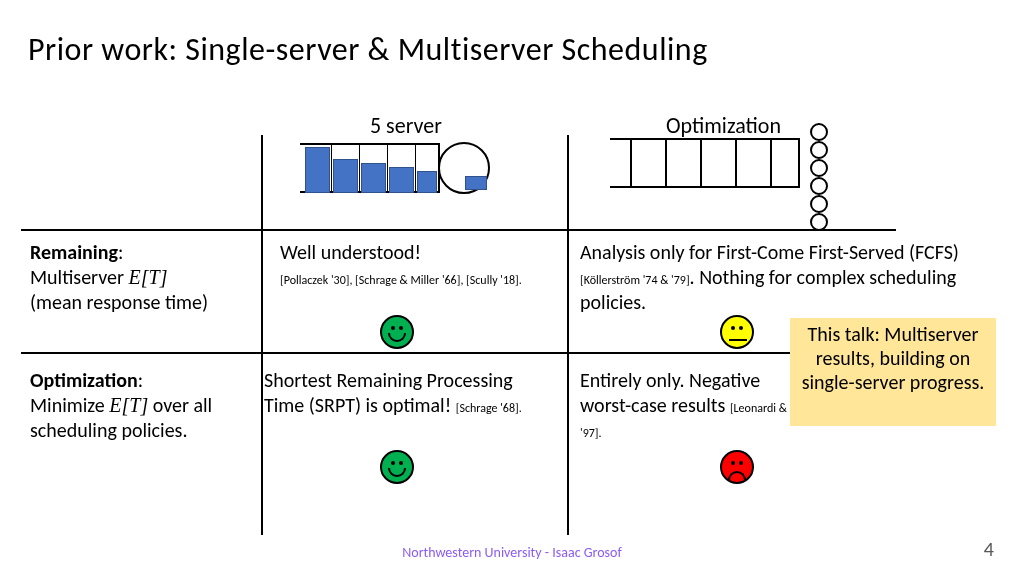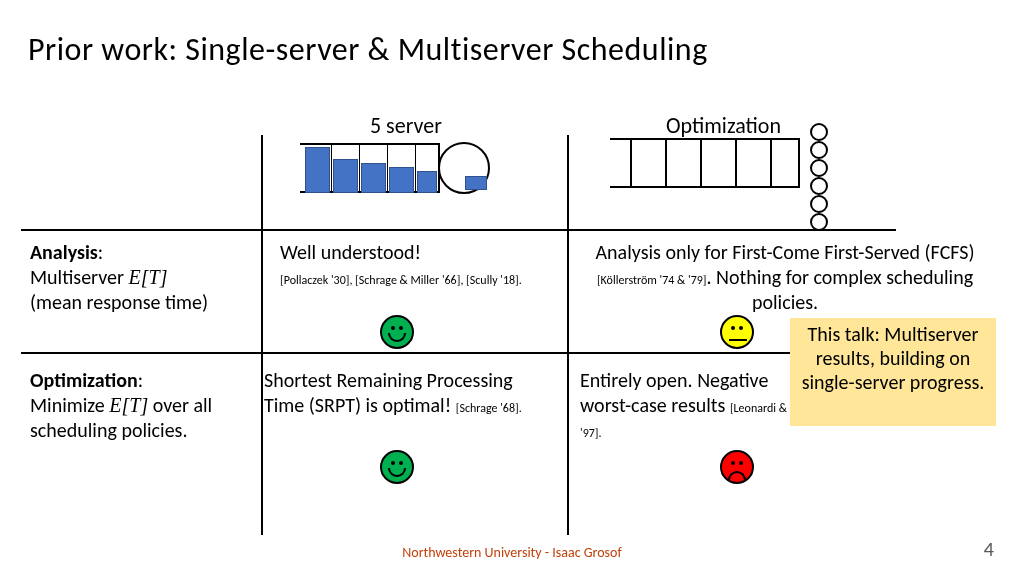--- a/index.html
+++ b/index.html
@@ -34,42 +34,42 @@
 
   .rowlabel { position: absolute; left: 30px; width: 220px; font-size: 20px; line-height: 1.25; }
   .rowlabel .strong { font-weight: 700; }
   .rowlabel .math { font-family: "Cambria Math", "Times New Roman", serif; font-style: italic; }
   .row1 { top: 240px; }
   .row2 { top: 368px; }
 
   .cell-text { position: absolute; font-size: 20px; line-height: 1.25; }
   .cell-text .cite { font-size: 12px; }
   .c-a1 { top: 240px; left: 280px; width: 270px; }
-  .c-a2 { top: 240px; left: 580px; width: 410px; text-align: center; }
+  .c-a2 { top: 240px; left: 580px; width: 410px; }
   .c-b1 { top: 368px; left: 264px; width: 270px; }
   .c-b2 { top: 368px; left: 580px; width: 230px; }
 
   .face { position: absolute; width: 34px; height: 34px; border: 2px solid #000; border-radius: 50%; }
   .face.green { background: #00b050; }
   .face.yellow { background: #ffff00; }
   .face.red { background: #ff0000; }
   .face .eye { position: absolute; width: 4px; height: 4px; background: #000; border-radius: 50%; top: 9px; }
   .face .eye.l { left: 9px; }
   .face .eye.r { right: 9px; }
   .face .smile { position: absolute; width: 18px; height: 9px; border: 2px solid #000; border-top: none; border-radius: 0 0 18px 18px; left: 6px; top: 16px; }
   .face .flat { position: absolute; width: 18px; height: 2px; background: #000; left: 7px; top: 22px; }
   .face .frown { position: absolute; width: 18px; height: 9px; border: 2px solid #000; border-bottom: none; border-radius: 18px 18px 0 0; left: 6px; top: 19px; }
   .f-a1 { top: 315px; left: 380px; }
   .f-a2 { top: 315px; left: 720px; }
   .f-b1 { top: 450px; left: 380px; }
   .f-b2 { top: 450px; left: 720px; }
 
   .callout { position: absolute; top: 318px; left: 790px; width: 206px; height: 108px; background: #ffe699; padding: 4px 6px; font-size: 20px; text-align: center; line-height: 1.2; }
 
-  .footer { position: absolute; bottom: 15px; left: 0; width: 100%; text-align: center; font-size: 14px; color: #c2410c; }
+  .footer { position: absolute; bottom: 15px; left: 0; width: 100%; text-align: center; font-size: 14px; color: #8b5cf6; }
   .pagenum { position: absolute; bottom: 15px; right: 30px; font-size: 20px; color: #595959; }
 </style>
 </head>
 <body>
 
 <div class="slide">
   <div class="title">Prior work: Single-server &amp; Multiserver Scheduling</div>
 
   <div class="col-label single">5 server</div>
   <div class="col-label multi">Optimization</div>
@@ -110,42 +110,42 @@
     <div class="srv" style="left:200px;top:65px;"></div>
     <div class="srv" style="left:200px;top:83px;"></div>
   </div>
 
   <div class="hline h1"></div>
   <div class="hline h2"></div>
   <div class="vline v1"></div>
   <div class="vline v2"></div>
 
   <div class="rowlabel row1">
-    <span class="strong">Analysis</span><span>:</span><br>
+    <span class="strong">Remaining</span><span>:</span><br>
     <span>Multiserver </span><span class="math">E[T]</span><br>
     <span>(mean response time)</span>
   </div>
 
   <div class="rowlabel row2">
     <span class="strong">Optimization</span><span>:</span><br>
     <span>Minimize </span><span class="math">E[T]</span><span> over all scheduling policies.</span>
   </div>
 
   <div class="cell-text c-a1">
     <span>Well understood!</span><br>
     <span class="cite">[Pollaczek '30], [Schrage &amp; Miller '66], [Scully '18].</span>
   </div>
   <div class="cell-text c-a2">
     <span>Analysis only for First-Come First-Served (FCFS) </span><span class="cite">[Köllerström '74 &amp; '79]</span><span>. Nothing for complex scheduling policies.</span>
   </div>
   <div class="cell-text c-b1">
     <span>Shortest Remaining Processing Time (SRPT) is optimal! </span><span class="cite">[Schrage '68].</span>
   </div>
   <div class="cell-text c-b2">
-    <span>Entirely open. Negative worst-case results </span><span class="cite">[Leonardi &amp; Raz '97].</span>
+    <span>Entirely only. Negative worst-case results </span><span class="cite">[Leonardi &amp; Raz '97].</span>
   </div>
 
   <div class="face green f-a1">
       <div class="eye l"></div>
       <div class="eye r"></div>
       <div class="smile"></div>
     </div>
   <div class="face yellow f-a2">
       <div class="eye l"></div>
       <div class="eye r"></div>

